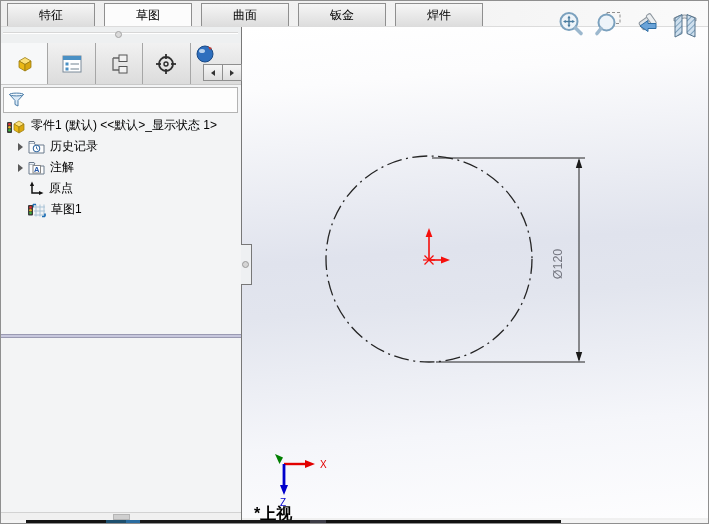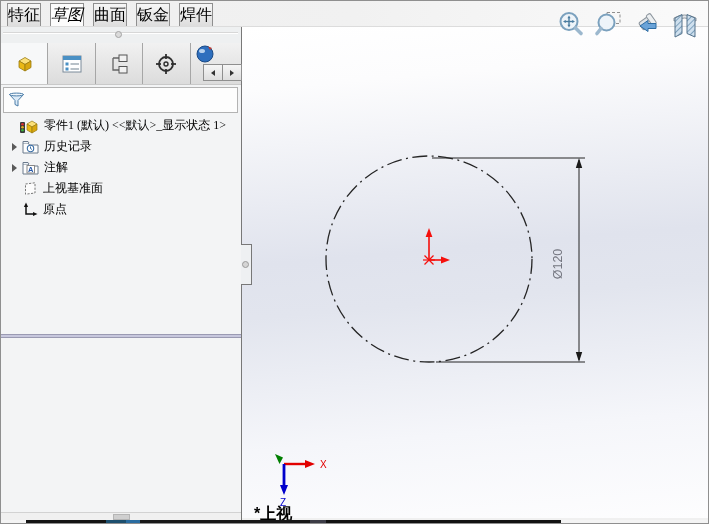--- a/index.html
+++ b/index.html
@@ -9,26 +9,26 @@
     background:#f0f0f0; border:1px solid #8f8f8f;
   }
   
   .cmd-tabbar {
     position:absolute; left:0; top:0; width:709px; height:26px;
     background:linear-gradient(90deg,#efefef 0%,#f1f1f1 50%,#fafafa 100%);
     border-bottom:1px solid #dcdcdc;
     display:flex; align-items:flex-end; padding-left:6px; gap:9px;
   }
   .cmd-tab {
-    height:23px; padding:0 0; display:flex; align-items:center;
-    font-size:16px; color:#000; cursor:default;
+    height:23px; padding:0 31px; display:flex; align-items:center;
+    font-size:12px; color:#000; cursor:default;
     background:linear-gradient(#f6f6f6,#dddddd);
     border:1px solid #8f8f8f; border-bottom:none;
   }
-  .cmd-tab.active { background:#fcfcfc;font-style:italic; }
+  .cmd-tab.active { background:#fcfcfc; }
   
   .headsup { position:absolute; left:554px; top:7px; display:flex; gap:7px; z-index:30; }
   .hud-btn { width:31px; height:31px; display:flex; align-items:center; justify-content:center; }
   
   .viewport {
     position:absolute; left:241px; top:26px; width:467px; height:491px;
     background:linear-gradient(175deg,#ffffff 0%,#fcfcfd 12%,#e0e3ed 45%,#e2e5ee 55%,#f5f6fa 80%,#fdfdfe 100%);
   }
   .view-label {
     position:absolute; left:12px; top:477px; font-size:16px; font-weight:bold; color:#000;
@@ -57,22 +57,22 @@
   .nav-btn {
     width:20px; height:17px; border:1px solid #8f8f8f; background:linear-gradient(#f6f6f6,#dedede);
     display:flex; align-items:center; justify-content:center; margin-left:-1px;
   }
   .filter-row {
     position:absolute; left:2px; top:60px; width:235px; height:26px;
     background:#fdfdfd; border:1px solid #b3b3b3; display:flex; align-items:center; padding-left:4px;
   }
   .tree { position:absolute; left:0; top:88px; width:240px; }
   .tree-row { height:21px; display:flex; align-items:center; font-size:12px; color:#000; }
-  .tree-row.root { padding-left:19px;font-family:Liberation Serif, serif; }
-  .tree-row.child { padding-left:6px; }
+  .tree-row.root { padding-left:6px; }
+  .tree-row.child { padding-left:12px; }
   .twist { width:15px; height:15px; display:flex; align-items:center; justify-content:center; flex:0 0 15px; }
   .twist .tri { width:0; height:0; border-top:4px solid transparent; border-bottom:4px solid transparent; border-left:5px solid #5a5a5a; }
   .tree-icon { margin-right:5px; flex:0 0 auto; display:flex; }
   .tree-splitter {
     position:absolute; left:0; top:307px; width:240px; height:4px;
     background:#c7c7dd; border-top:1px solid #9a9ab2; border-bottom:1px solid #9a9ab2;
   }
   .h-scrollbar {
     position:absolute; left:0; top:485px; width:240px; height:8px;
     background:#f0f0f0; border-top:1px solid #d2d2d2;
@@ -300,43 +300,48 @@
             <path d="M1,4 V2.5 h5 l1,1.5" fill="#eef3f7" stroke="#6b7a8c"></path>
             <rect x="5" y="5.5" width="7.5" height="7.5" fill="#fff" stroke="#888"></rect>
             <text x="8.7" y="12" font-size="7.5" font-weight="bold" fill="#2558a8" text-anchor="middle">A</text>
           </svg>
         </span>
         <span>注解</span>
       </div>
 
 
 
-      <div class="tree-row child">
-        <span class="twist"></span>
-        <span class="tree-icon">
-          <svg width="16" height="15" viewBox="0 0 16 15">
-            <polygon points="3.5,3 13,1.8 13,12 3.5,13.2" fill="#fcfcfc" stroke="#777" stroke-dasharray="2.2 1.4" stroke-width="1"></polygon>
-          </svg>
-        </span>
-        <span>上视基准面</span>
-      </div>
 
 
       <div class="tree-row child">
         <span class="twist"></span>
         <span class="tree-icon">
           <svg width="16" height="15" viewBox="0 0 16 15">
             <path d="M4,3.5 V12 H13" fill="none" stroke="#111" stroke-width="1.5"></path>
             <polygon points="4,0.5 1.9,5 6.1,5" fill="#111"></polygon>
             <polygon points="15.5,12 11,9.9 11,14.1" fill="#111"></polygon>
           </svg>
         </span>
         <span>原点</span>
       </div>
 
+      <div class="tree-row child">
+        <span class="twist"></span>
+        <span class="tree-icon">
+          <svg width="18" height="16" viewBox="0 0 18 16">
+            <path d="M6,5 H17 M6,9 H17 M6,13 H17 M8,2.5 V14.5 M12,2.5 V14.5 M16,2.5 V14.5" stroke="#a9c3d6" stroke-width="1" fill="none"></path>
+            <path d="M5,2.5 h3 M5,2.5 v3 M17,14.5 h-3 M17,14.5 v-3" stroke="#1f6fb5" stroke-width="1.7" fill="none"></path>
+            <rect x="0" y="3" width="5" height="10.5" rx="1" fill="#3a3a3a"></rect>
+            <circle cx="2.5" cy="5.4" r="1.3" fill="#e03030"></circle>
+            <circle cx="2.5" cy="8.2" r="1.3" fill="#e0b020"></circle>
+            <circle cx="2.5" cy="11" r="1.3" fill="#3db33d"></circle>
+          </svg>
+        </span>
+        <span>草图1</span>
+      </div>
     </div>
 
     <div class="tree-splitter"></div>
 
     <div class="h-scrollbar">
       <div class="h-thumb"></div>
     </div>
   </div>
 
   <div class="resize-handle">

